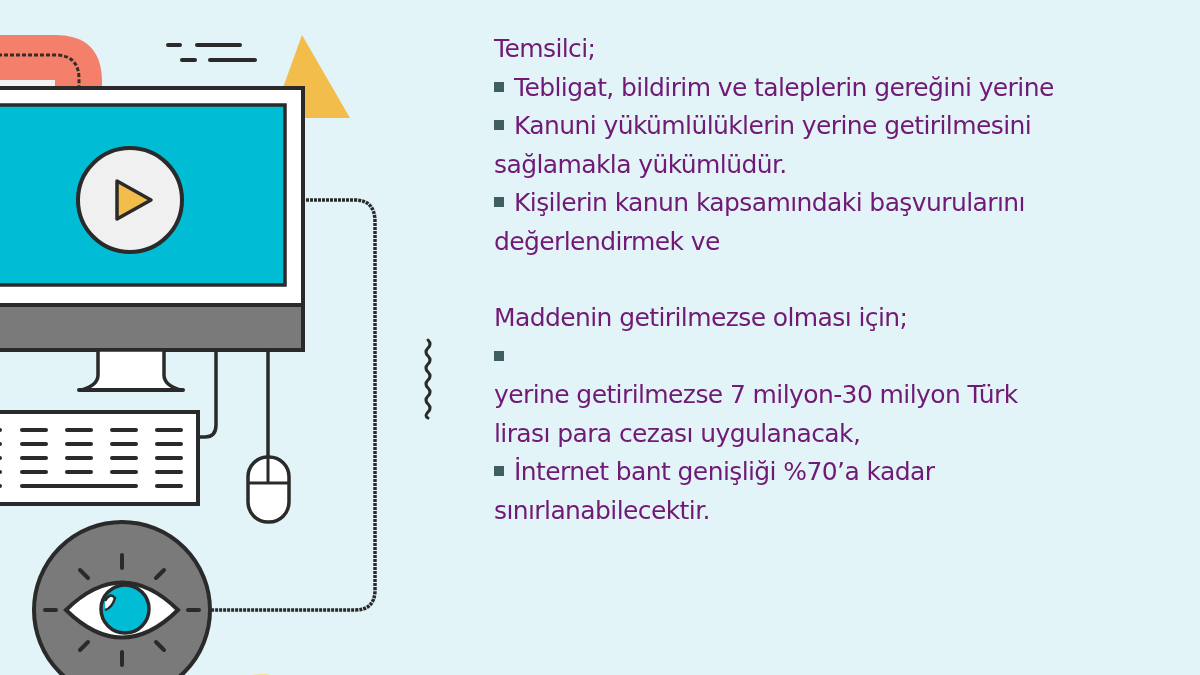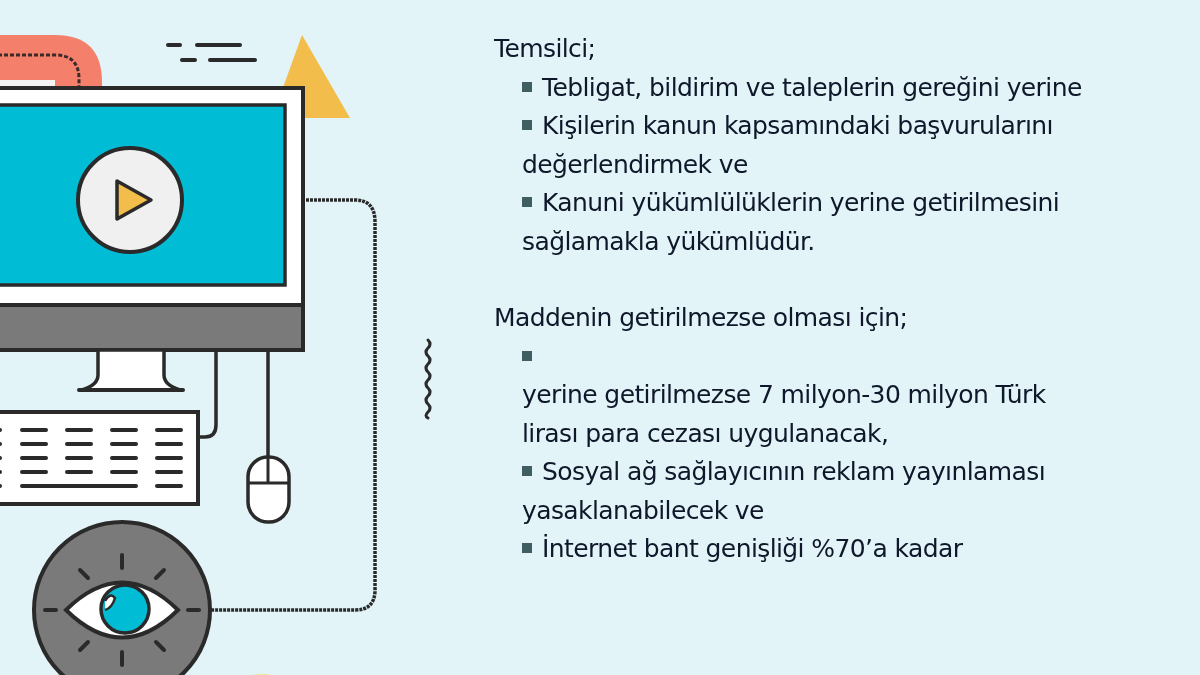--- a/index.html
+++ b/index.html
@@ -5,29 +5,29 @@
   html, body { margin: 0; padding: 0; }
   body {
     width: 1200px; height: 675px; overflow: hidden;
     background: #e2f4f8;
     position: relative;
     font-family: "DejaVu Sans", "Liberation Sans", sans-serif;
   }
   .illustration { position: absolute; left: 0; top: 0; width: 470px; height: 675px; }
   .text-panel {
     position: absolute; left: 494px; top: 30px; width: 680px;
-    color: #0f172a;
+    color: #701a75;
     font-size: 25px;
     line-height: 38.5px;
     letter-spacing: -0.6px;
   }
   .text-panel p { margin: 0; }
   .text-panel .block { margin: 0; }
   .text-panel .block + .block { margin-top: 38px; }
-  .bullet-item { display: block; margin-left: 28px; }
+  .bullet-item { display: block; }
   .bullet {
     display: inline-block; width: 10px; height: 10px;
     background: #3f5e62; margin-right: 10px; vertical-align: 4px;
   }
 </style>
 </head>
 <body>
 
 <svg class="illustration" viewBox="0 0 470 675" xmlns="http://www.w3.org/2000/svg">
 
@@ -123,37 +123,34 @@
   <ellipse cx="262" cy="678" rx="14" ry="4" fill="#f3e38a"></ellipse>
 </svg>
 
 <div class="text-panel">
   <div class="block">
     <p>Temsilci;</p>
     <div class="bullet-item">
       <span class="bullet"></span><span>Tebligat, bildirim ve taleplerin gereğini yerine</span><br>
     </div>
     <div class="bullet-item">
+      <span class="bullet"></span><span>Kanuni yükümlülüklerin yerine getirilmesini</span><br>
+      <span>sağlamakla yükümlüdür.</span>
+    </div>
+    <div class="bullet-item">
       <span class="bullet"></span><span>Kişilerin kanun kapsamındaki başvurularını</span><br>
       <span>değerlendirmek ve</span>
-    </div>
-    <div class="bullet-item">
-      <span class="bullet"></span><span>Kanuni yükümlülüklerin yerine getirilmesini</span><br>
-      <span>sağlamakla yükümlüdür.</span>
     </div>
   </div>
 
   <div class="block">
     <p>Maddenin getirilmezse olması için;</p>
     <div class="bullet-item">
       <span class="bullet"></span><br>
       <span>yerine getirilmezse 7 milyon-30 milyon Türk</span><br>
       <span>lirası para cezası uygulanacak,</span>
     </div>
     <div class="bullet-item">
-      <span class="bullet"></span><span>Sosyal ağ sağlayıcının reklam yayınlaması</span><br>
-      <span>yasaklanabilecek ve</span>
-    </div>
-    <div class="bullet-item">
       <span class="bullet"></span><span>İnternet bant genişliği %70’a kadar</span><br>
+      <span>sınırlanabilecektir.</span>
     </div>
   </div>
 </div>
 
 </body></html>

